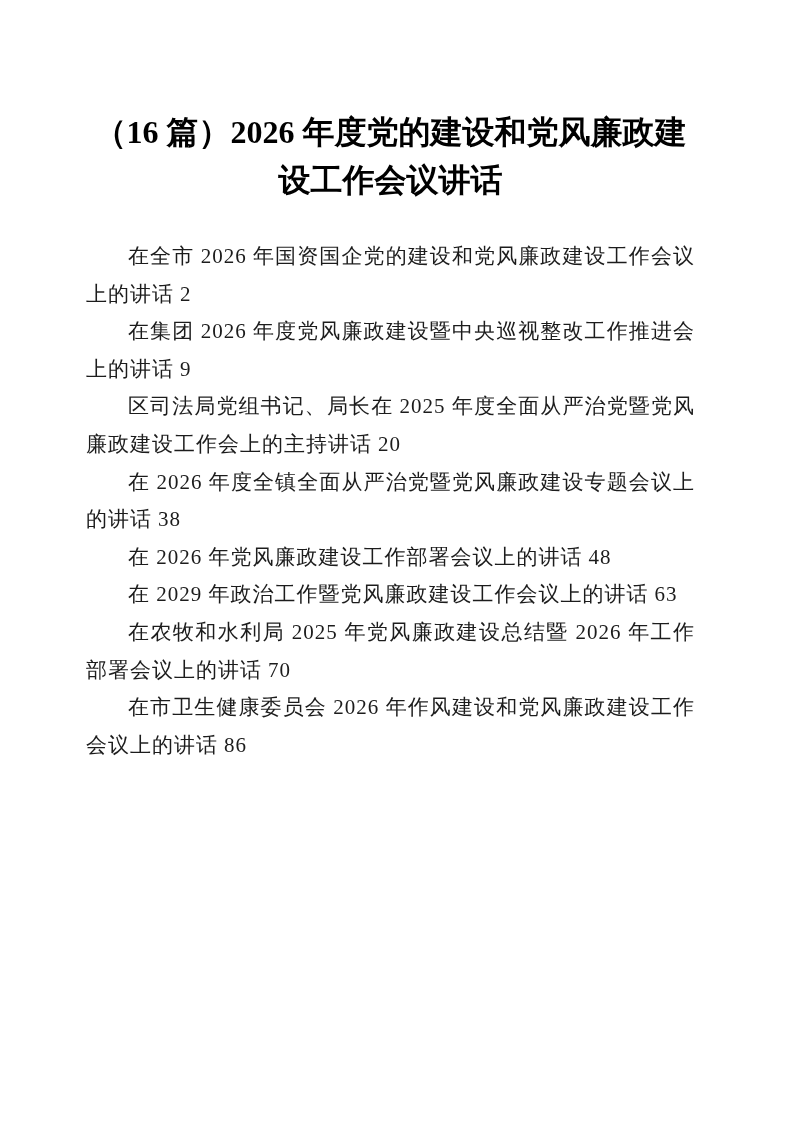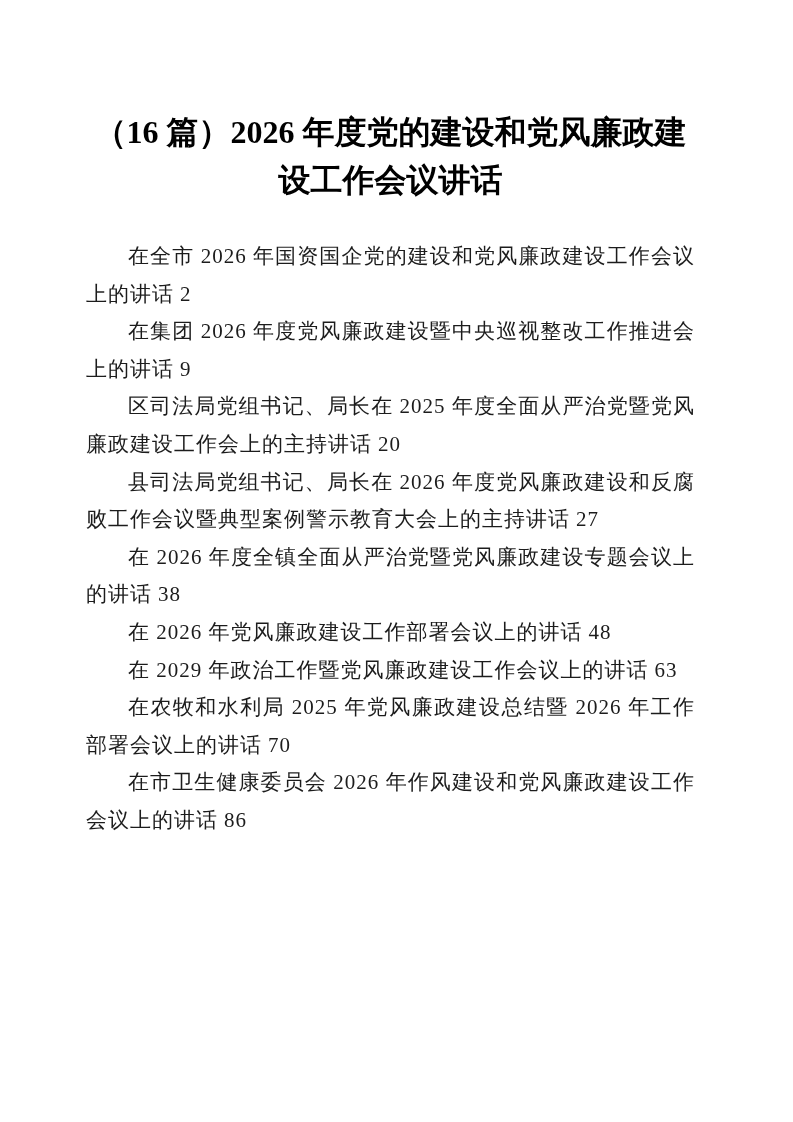--- a/index.html
+++ b/index.html
@@ -70,21 +70,20 @@
   <div class="doc-title">（16 篇）2026 年度党的建设和党风廉政建设工作会议讲话</div>
 
   <div class="toc">
 
     <p><span class="entry-text">在全市 2026 年国资国企党的建设和党风廉政建设工作会议上的讲话</span><span class="entry-page">2</span></p>
 
     <p><span class="entry-text">在集团 2026 年度党风廉政建设暨中央巡视整改工作推进会上的讲话</span><span class="entry-page">9</span></p>
 
     <p><span class="entry-text">区司法局党组书记、局长在 2025 年度全面从严治党暨党风廉政建设工作会上的主持讲话</span><span class="entry-page">20</span></p>
 
-    <p><span class="entry-text">县司法局党组书记、局长在 2026 年度党风廉政建设和反腐败工作会议暨典型案例警示教育大会上的主持讲话</span><span class="entry-page">27</span></p>
 
     <p><span class="entry-text">在 2026 年度全镇全面从严治党暨党风廉政建设专题会议上的讲话</span><span class="entry-page">38</span></p>
 
     <p><span class="entry-text">在 2026 年党风廉政建设工作部署会议上的讲话</span><span class="entry-page">48</span></p>
 
 
     <p><span class="entry-text">在 2029 年政治工作暨党风廉政建设工作会议上的讲话</span><span class="entry-page">63</span></p>
 
     <p><span class="entry-text">在农牧和水利局 2025 年党风廉政建设总结暨 2026 年工作部署会议上的讲话</span><span class="entry-page">70</span></p>
 

